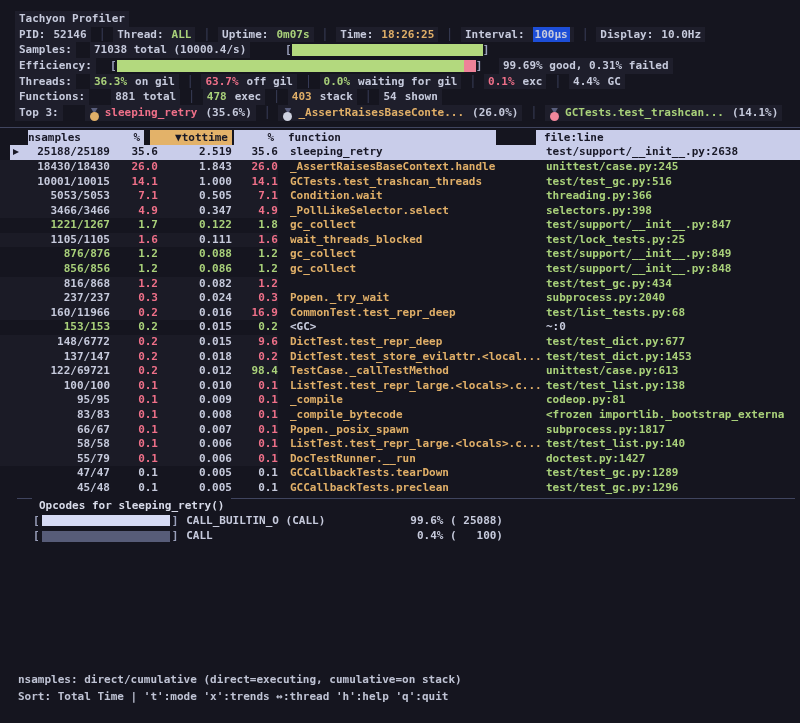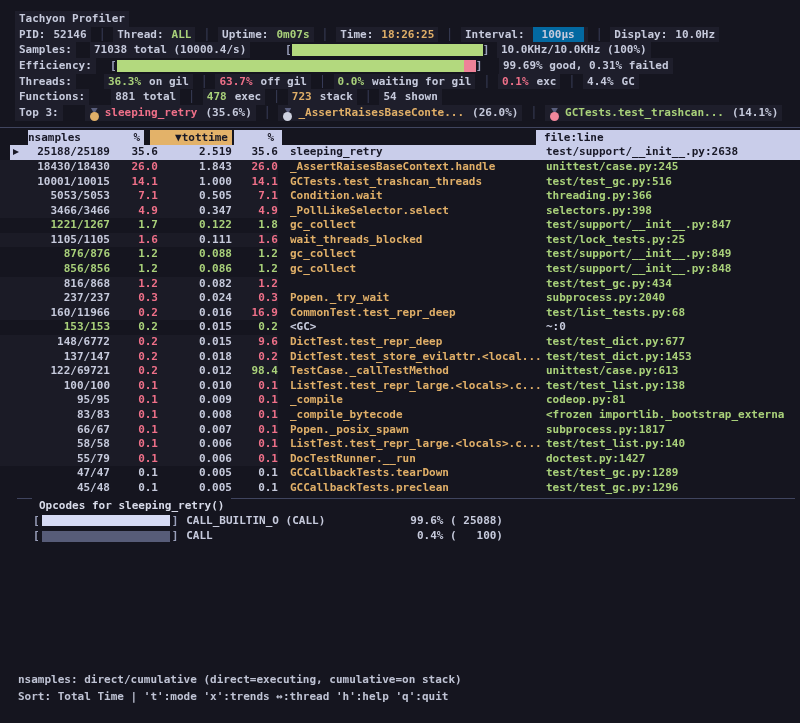--- a/index.html
+++ b/index.html
@@ -6,21 +6,21 @@
   .screen{
     position:relative;width:800px;height:723px;background:#15151f;
     font-family:"DejaVu Sans Mono",monospace;font-size:11px;font-weight:700;
     line-height:15.7px;color:#c6cadc;overflow:hidden;
   }
   .top{padding:11px 0 0 15px;}
   .tline{height:15.7px;display:flex;align-items:center;white-space:pre;position:relative;}
   .chip{background:#1e1e2b;padding:0 4px;display:inline-flex;align-items:flex-end;height:15.7px;}
   .chip .val{margin-left:8px;margin-top:28px;}
   .chip .lbl2{margin-left:8px;}
-  .ichip{background:#0369a1;padding:0 9px;margin-left:8px;}
+  .ichip{background:#1d4ed8;padding:0 2px;margin-left:8px;}
   .sep{color:#3d425f;padding:0 8px;}
   .c-w{color:#c6cadc;} .c-g{color:#a9d17a;} .c-r{color:#ef7089;} .c-y{color:#e0af68;}
   .dim{color:#9aa0bb;}
   .abs{position:absolute;top:0;height:100%;display:flex;align-items:center;white-space:pre;}
   .hbar{display:inline-block;height:12px;}
   .samples-fill{width:191px;background:#b3d97e;}
   .eff-wrap{display:inline-flex;height:12px;}
   .eff-good{width:347px;background:#b3d97e;}
   .eff-bad{width:12px;background:#ee8298;}
   .medal{position:relative;width:9px;height:13px;margin:0 6px 0 1px;display:inline-block;flex:none;}
@@ -89,53 +89,52 @@
     </div>
 
     <div class="tline">
       <span class="chip">Samples:</span>
       <span class="chip" style="margin-left:14px">71038 total (10000.4/s)</span>
       <div class="abs" style="left:270px">
         <span class="dim">[</span>
         <span class="hbar samples-fill"></span>
         <span class="dim">]</span>
       </div>
-      <span class="chip abs" style="left:482px">10.0KHz/10.0KHz (100%)</span>
     </div>
 
     <div class="tline">
       <span class="chip">Efficiency:</span>
       <div class="abs" style="left:95px">
         <span class="dim">[</span>
         <span class="eff-wrap"><i class="hbar eff-good"></i><i class="hbar eff-bad"></i></span>
         <span class="dim">]</span>
       </div>
       <span class="chip abs" style="left:484px">99.69% good, 0.31% failed</span>
     </div>
 
     <div class="tline">
       <span class="chip">Threads:</span>
-      <span class="chip" style="margin-left:28px"><span class="c-g">36.3%</span><span class="lbl2">on gil</span></span>
+      <span class="chip" style="margin-left:14px"><span class="c-g">36.3%</span><span class="lbl2">on gil</span></span>
       <span class="sep">│</span>
       <span class="chip"><span class="c-r">63.7%</span><span class="lbl2">off gil</span></span>
       <span class="sep">│</span>
       <span class="chip"><span class="c-g">0.0%</span><span class="lbl2">waiting for gil</span></span>
       <span class="sep">│</span>
       <span class="chip"><span class="c-r">0.1%</span><span class="lbl2">exc</span></span>
       <span class="sep">│</span>
       <span class="chip"><span>4.4%</span><span class="lbl2">GC</span></span>
     </div>
 
     <div class="tline">
       <span class="chip">Functions:</span>
       <span class="chip" style="margin-left:22px"><span>881</span><span class="lbl2">total</span></span>
       <span class="sep">│</span>
       <span class="chip"><span class="c-g">478</span><span class="lbl2">exec</span></span>
       <span class="sep">│</span>
-      <span class="chip"><span class="c-y">723</span><span class="lbl2">stack</span></span>
+      <span class="chip"><span class="c-y">403</span><span class="lbl2">stack</span></span>
       <span class="sep">│</span>
       <span class="chip"><span>54</span><span class="lbl2">shown</span></span>
     </div>
 
     <div class="tline">
       <span class="chip">Top 3:</span>
       <span class="chip" style="margin-left:22px">
         <span class="medal gold"><i></i></span><span class="c-r">sleeping_retry</span><span class="lbl2">(35.6%)</span>
       </span>
       <span class="sep">│</span>
@@ -149,20 +148,21 @@
     </div>
   </div>
 
   <div class="divider"></div>
 
   <div class="thead">
     <span class="hseg h-ns">nsamples</span>
     <span class="hseg h-p1">%</span>
     <span class="hseg sort h-tt">▼tottime</span>
     <span class="hseg h-p2">%</span>
+    <span class="hseg h-fn">function</span>
     <span class="hseg h-fl">file:line</span>
   </div>
 
   <div class="tbody">
       <div class="trow selected"><span class="arrow"></span><span class="cell-ns c-w">25188/25189</span><span class="cell-p1 c-w">35.6</span><span class="cell-tt c-w">2.519</span><span class="cell-p2 c-w">35.6</span><span class="cell-fn c-w">sleeping_retry</span><span class="cell-fl c-w">test/support/__init__.py:2638</span></div>
       <div class="trow hot"><span class="cell-ns c-w">18430/18430</span><span class="cell-p1 c-r">26.0</span><span class="cell-tt c-w">1.843</span><span class="cell-p2 c-r">26.0</span><span class="cell-fn c-y">_AssertRaisesBaseContext.handle</span><span class="cell-fl c-g">unittest/case.py:245</span></div>
       <div class="trow hot"><span class="cell-ns c-w">10001/10015</span><span class="cell-p1 c-r">14.1</span><span class="cell-tt c-w">1.000</span><span class="cell-p2 c-r">14.1</span><span class="cell-fn c-y">GCTests.test_trashcan_threads</span><span class="cell-fl c-g">test/test_gc.py:516</span></div>
       <div class="trow hot"><span class="cell-ns c-w">5053/5053</span><span class="cell-p1 c-r">7.1</span><span class="cell-tt c-w">0.505</span><span class="cell-p2 c-r">7.1</span><span class="cell-fn c-y">Condition.wait</span><span class="cell-fl c-g">threading.py:366</span></div>
       <div class="trow hot"><span class="cell-ns c-w">3466/3466</span><span class="cell-p1 c-r">4.9</span><span class="cell-tt c-w">0.347</span><span class="cell-p2 c-r">4.9</span><span class="cell-fn c-y">_PollLikeSelector.select</span><span class="cell-fl c-g">selectors.py:398</span></div>
       <div class="trow"><span class="cell-ns c-g">1221/1267</span><span class="cell-p1 c-g">1.7</span><span class="cell-tt c-g">0.122</span><span class="cell-p2 c-g">1.8</span><span class="cell-fn c-y">gc_collect</span><span class="cell-fl c-g">test/support/__init__.py:847</span></div>

